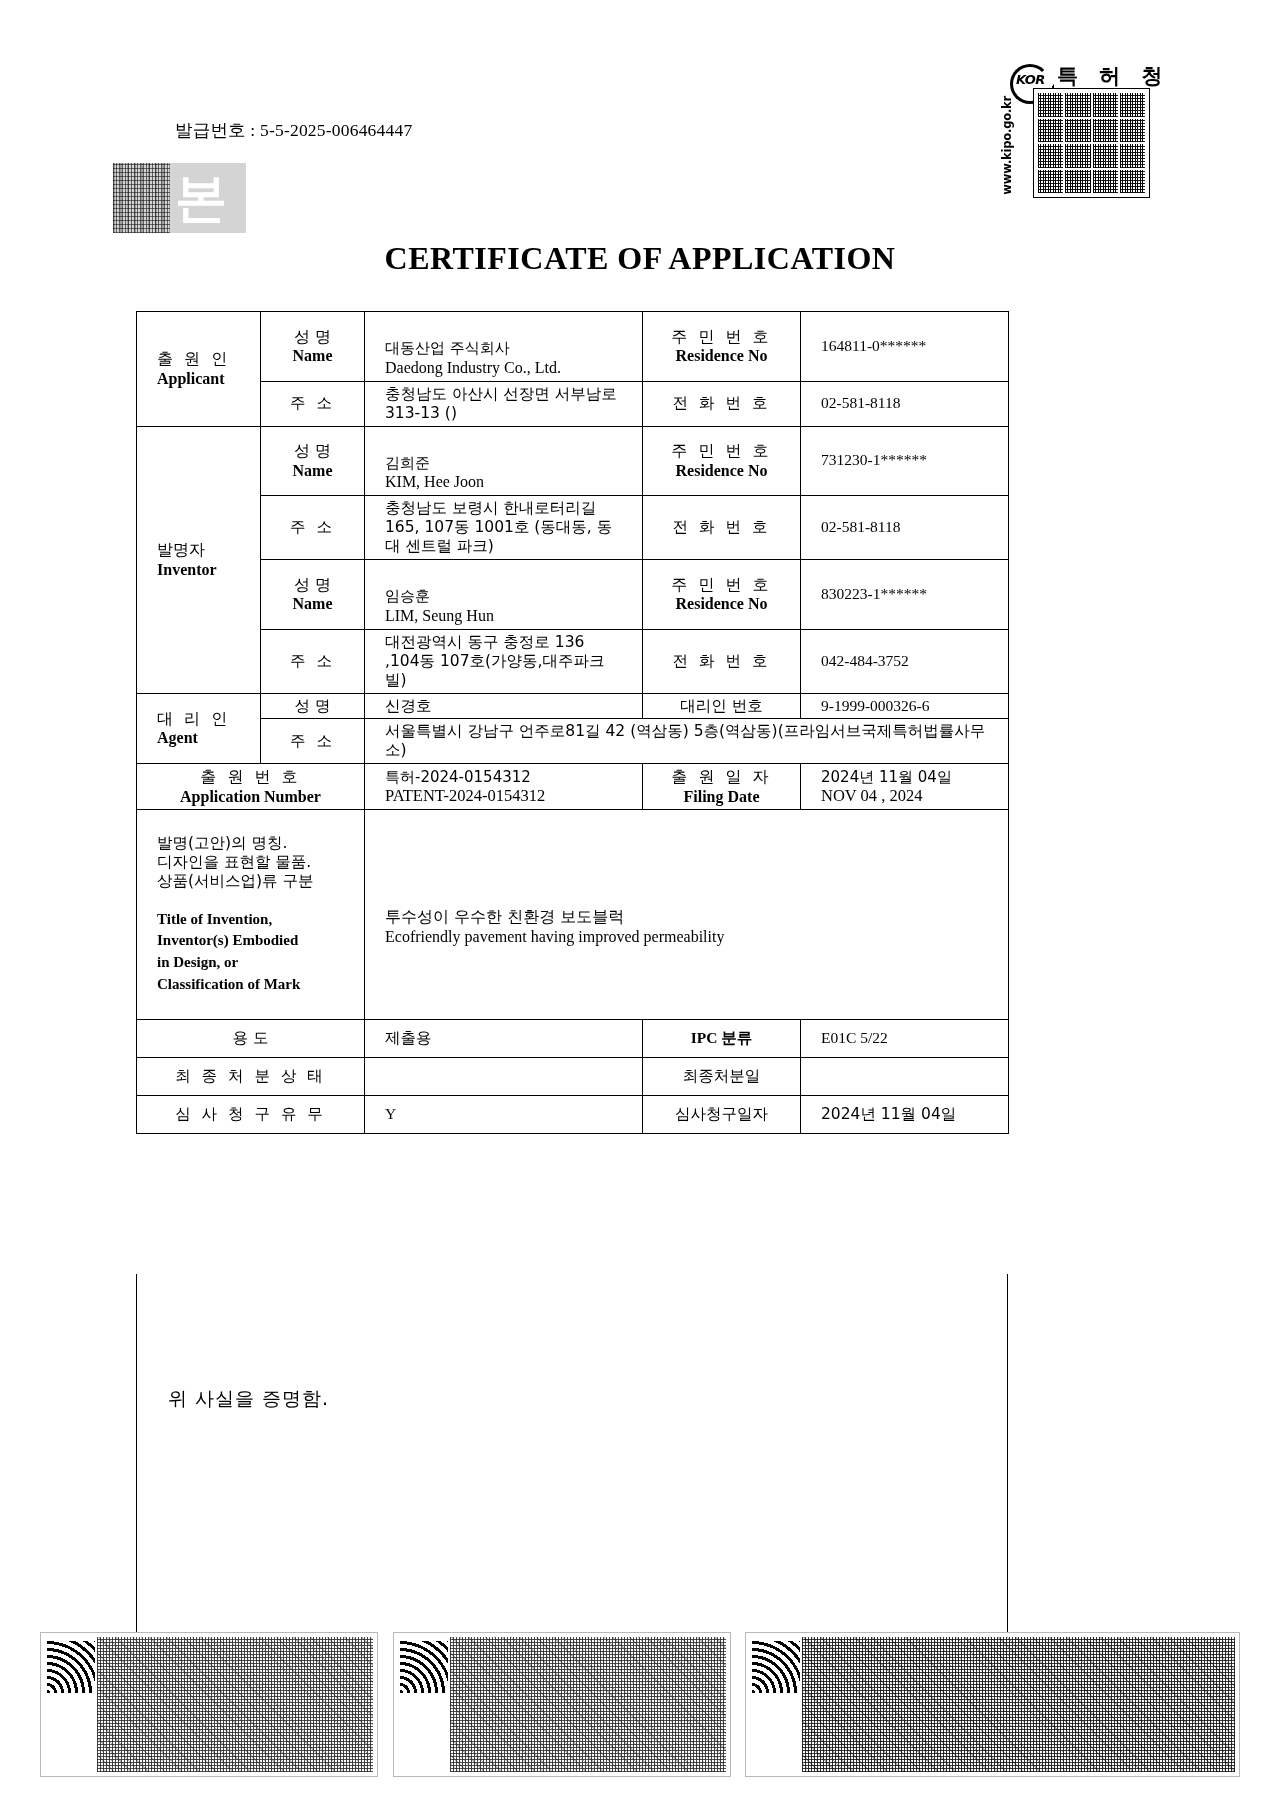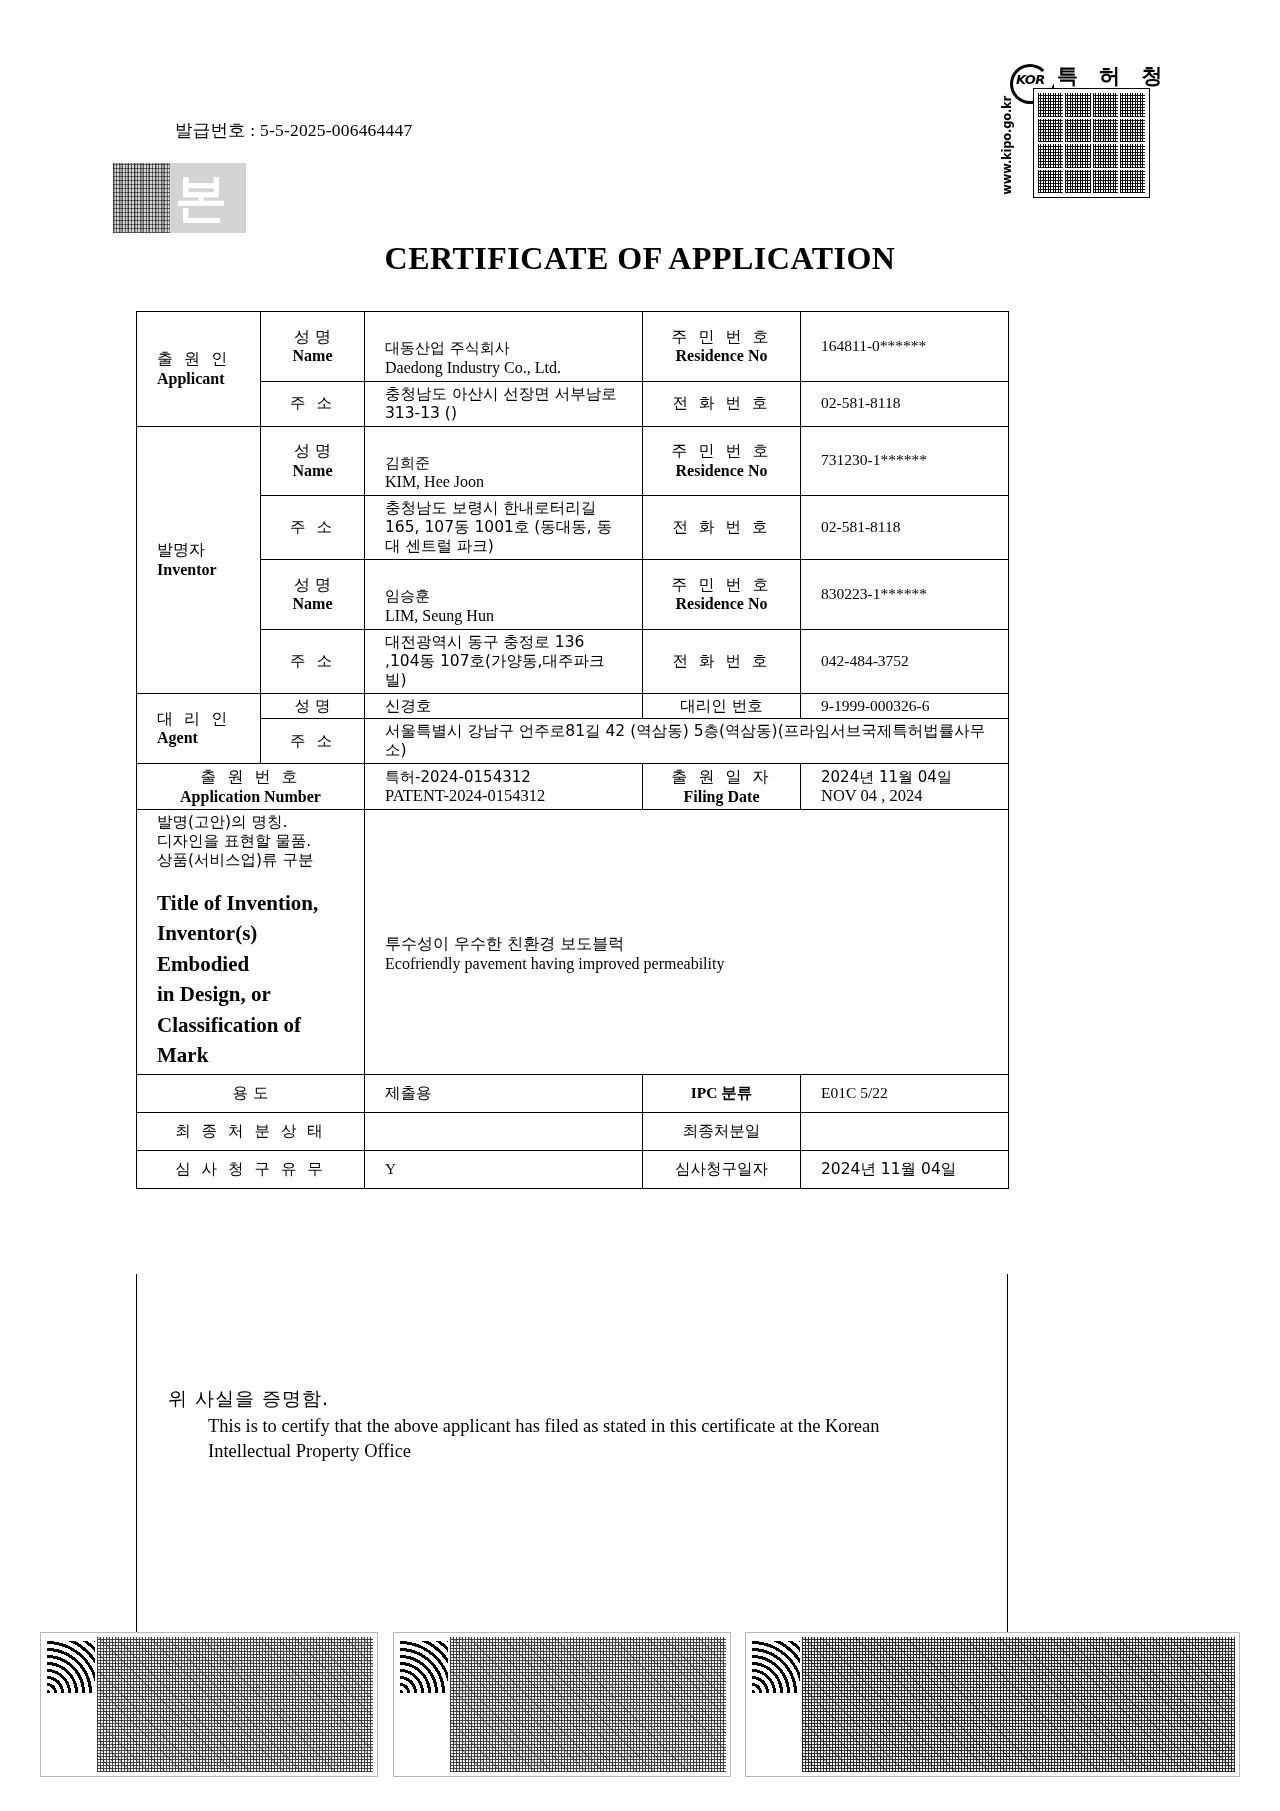--- a/index.html
+++ b/index.html
@@ -218,21 +218,21 @@
   .title-cell-label {
     font-family: "DejaVu Sans", sans-serif;
     font-size: 16px;
     line-height: 1.55;
     vertical-align: top;
     padding-top: 10px;
   }
   .title-cell-label .en-block {
     font-family: "Liberation Serif", serif;
     font-weight: 700;
-    font-size: 21px;
+    font-size: 15px;
     line-height: 1.45;
     margin-top: 18px;
     display: block;
   }
   .title-value {
     vertical-align: top;
     padding-top: 9px;
   }
 
   
@@ -498,21 +498,20 @@
         <td colspan="2" class="ctr lbl-ko spread3">심 사 청 구 유 무</td>
         <td class="val">Y</td>
         <td class="ctr lbl-ko">심사청구일자</td>
         <td class="val-ko">2024년 11월 04일</td>
       </tr>
     </tbody>
   </table>
 
   <div class="statement-box"></div>
   <div class="stmt-ko">위 사실을 증명함.</div>
-  <div class="stmt-en">This is to certify that the above applicant has filed as stated in this certificate at the Korean Intellectual Property Office</div>
 
   <div class="foot" id="foot-1">
     <div class="strip">
       <div class="wave"></div>
       <div class="dense"></div>
     </div>
   </div>
   <div class="foot" id="foot-2">
     <div class="strip">
       <div class="wave"></div>

